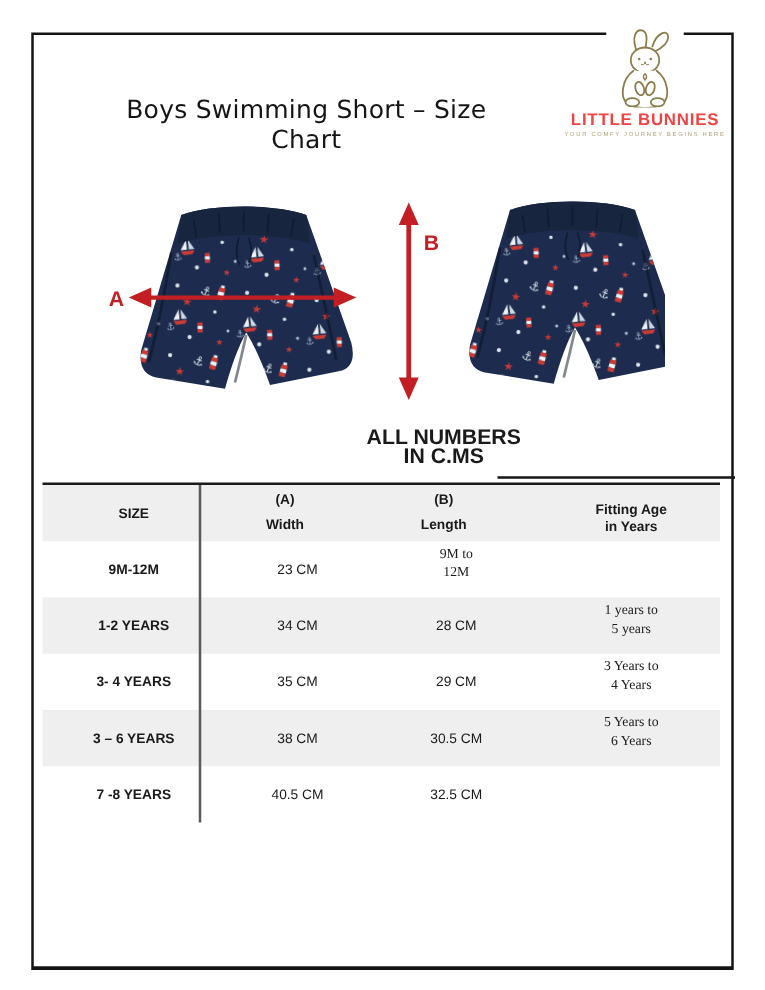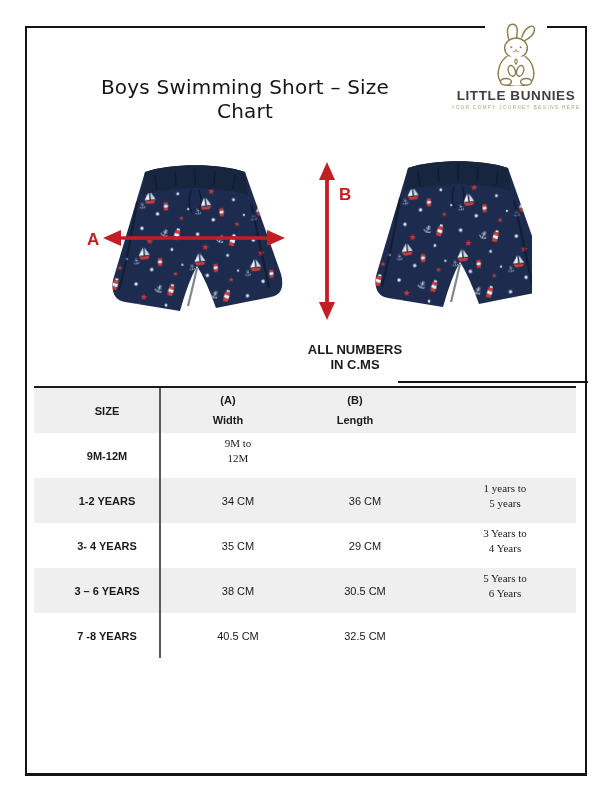--- a/index.html
+++ b/index.html
@@ -9,29 +9,29 @@
 
   .frame { position:absolute; left:25px; top:26px; width:562px; height:750px;
            border:2px solid #141414; border-bottom-width:3px; }
 
   .doc-title { position:absolute; left:80px; top:75px; width:330px; text-align:center;
                font-family:"DejaVu Sans", sans-serif; font-size:20px; font-weight:400;
                letter-spacing:.2px; color:#151515; }
 
   .logo { position:absolute; left:446px; top:22px; width:140px; text-align:center; }
   .bunny { display:block; margin:0 auto 2px auto; background:#fff; }
-  .brand { font-size:13.5px; font-weight:bold; letter-spacing:.6px; color:#404040;
+  .brand { font-size:13.5px; font-weight:bold; letter-spacing:.6px; color:#ef4444;
            font-family:"Liberation Sans", sans-serif; white-space:nowrap; }
   .tagline { font-size:4.6px; letter-spacing:1.4px; color:#ab9f72; margin-top:2px; white-space:nowrap; }
 
   .figureA { position:absolute; left:85px; top:158px; }
   .figureB { position:absolute; left:312px; top:152px; }
 
   .units-note { position:absolute; left:288px; top:342px; width:134px; text-align:center;
-                font-size:13px; font-weight:bold; line-height:15px; color:#1a1a1a; }
+                font-size:17px; font-weight:bold; line-height:15px; color:#1a1a1a; }
 
   .extra-topline { position:absolute; left:398px; top:381px; width:190px; height:2px; background:#161616; }
 
   .size-table { position:absolute; left:34px; top:386px; width:542px; border-top:2px solid #1a1a1a; }
   .vdivider { position:absolute; left:125px; top:0; width:2px; height:270px; background:#5a5a5a; }
   .trow { display:grid; grid-template-columns:126px 136px 118px 162px; height:45px; }
   .shade { background:#efefef; }
   .cell { display:flex; flex-direction:column; align-items:center; justify-content:center;
           font-size:11px; line-height:14px; text-align:center; color:#1a1a1a;padding-left:20px; }
   .cell.bold { font-weight:bold; }
@@ -166,34 +166,39 @@
     <div class="trow shade">
       <div class="cell bold">SIZE</div>
       <div class="cell hdr2">
         <span>(A)</span>
         <span>Width</span>
       </div>
       <div class="cell hdr2">
         <span>(B)</span>
         <span>Length</span>
       </div>
+      <div class="cell hdr-age">
+        <span>Fitting Age</span>
+        <span>in Years</span>
+      </div>
     </div>
 
     <div class="trow">
       <div class="cell bold">9M-12M</div>
+      <div class="cell">23 CM</div>
       <div class="cell age-cell">
         <span>9M to</span>
         <span>12M</span>
       </div>
     </div>
 
     <div class="trow shade">
       <div class="cell bold">1-2 YEARS</div>
       <div class="cell">34 CM</div>
-      <div class="cell">36 CM</div>
+      <div class="cell">28 CM</div>
       <div class="cell age-cell">
         <span>1 years to</span>
         <span>5 years</span>
       </div>
     </div>
 
     <div class="trow">
       <div class="cell bold">3- 4 YEARS</div>
       <div class="cell">35 CM</div>
       <div class="cell">29 CM</div>

